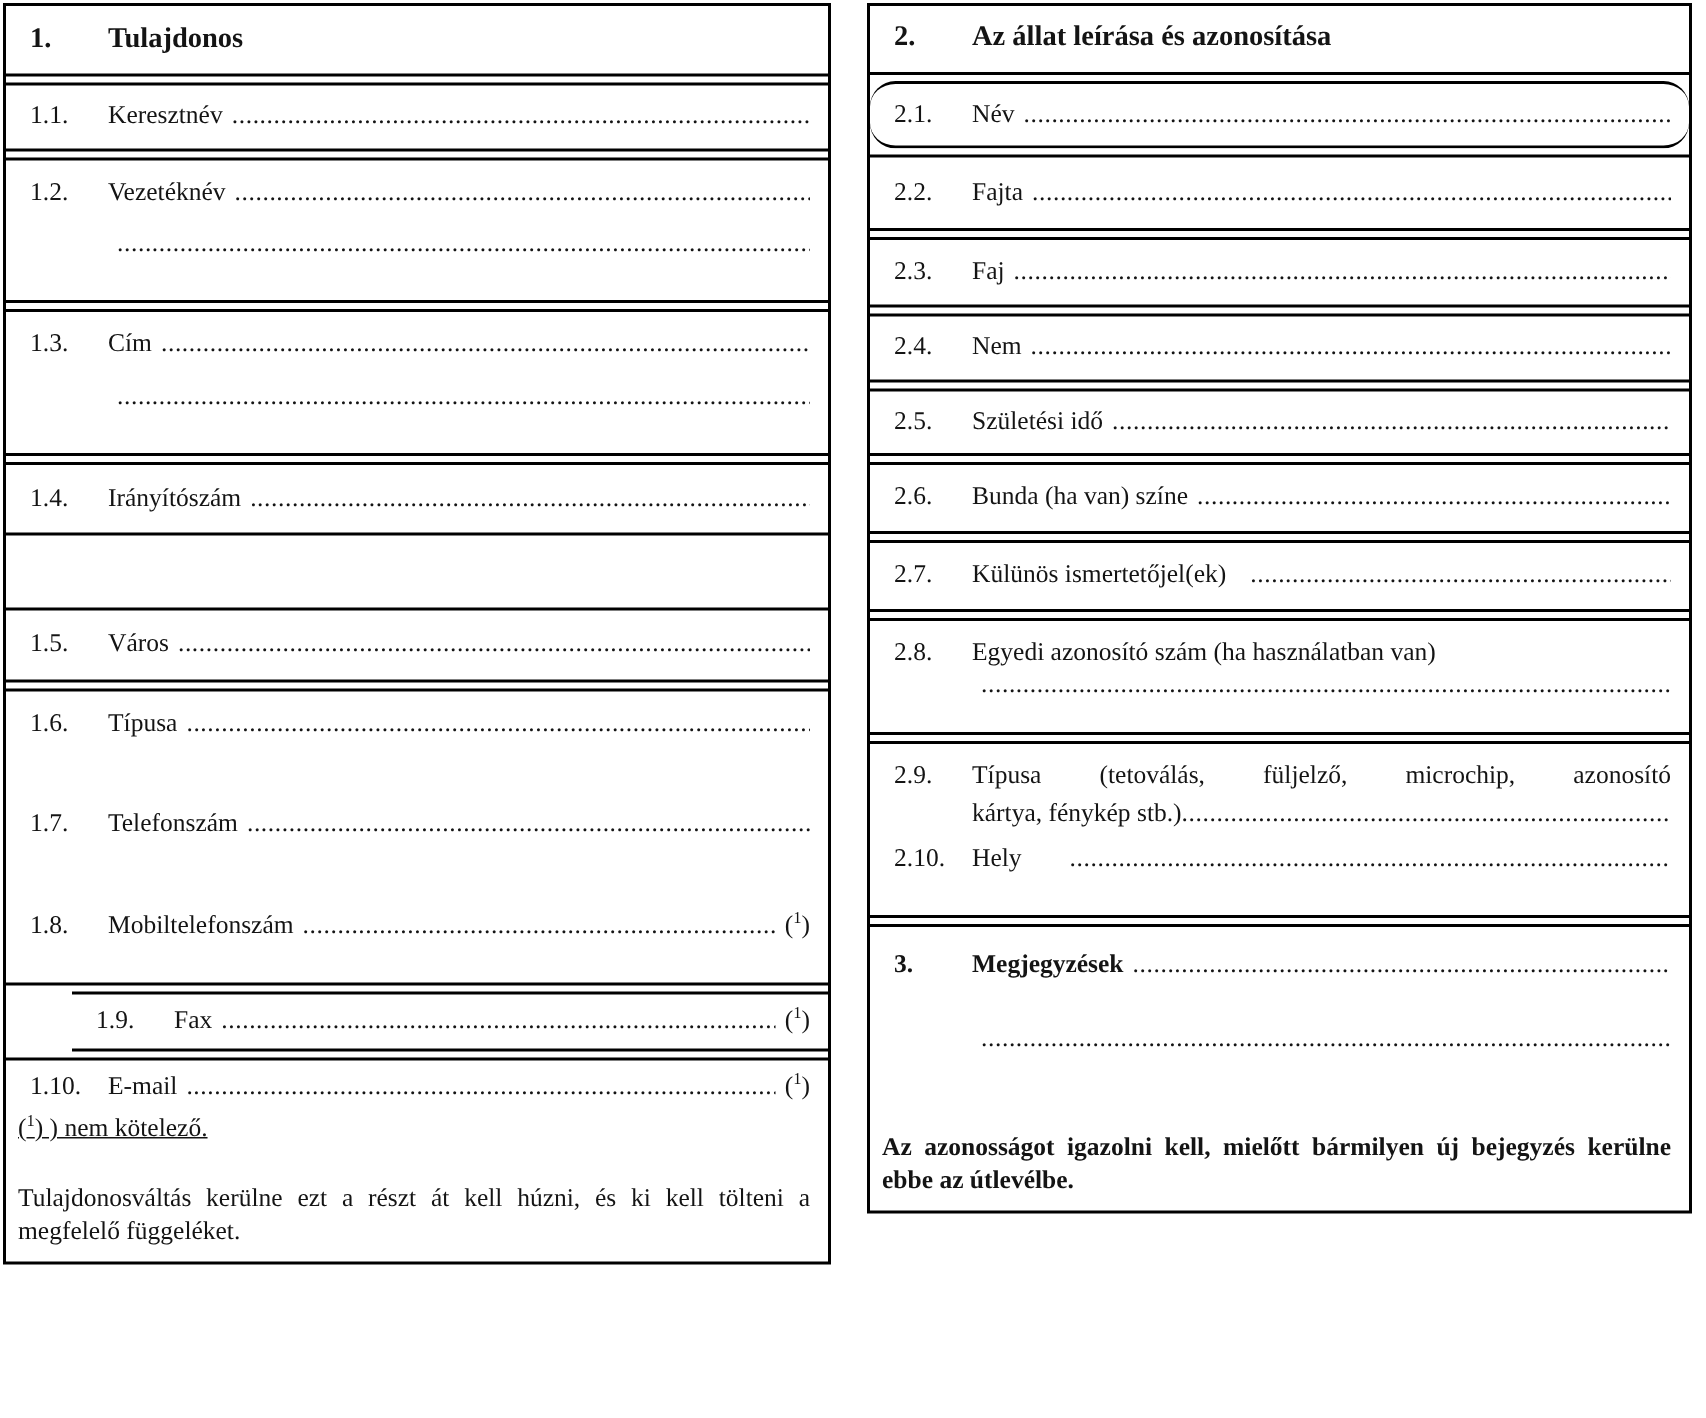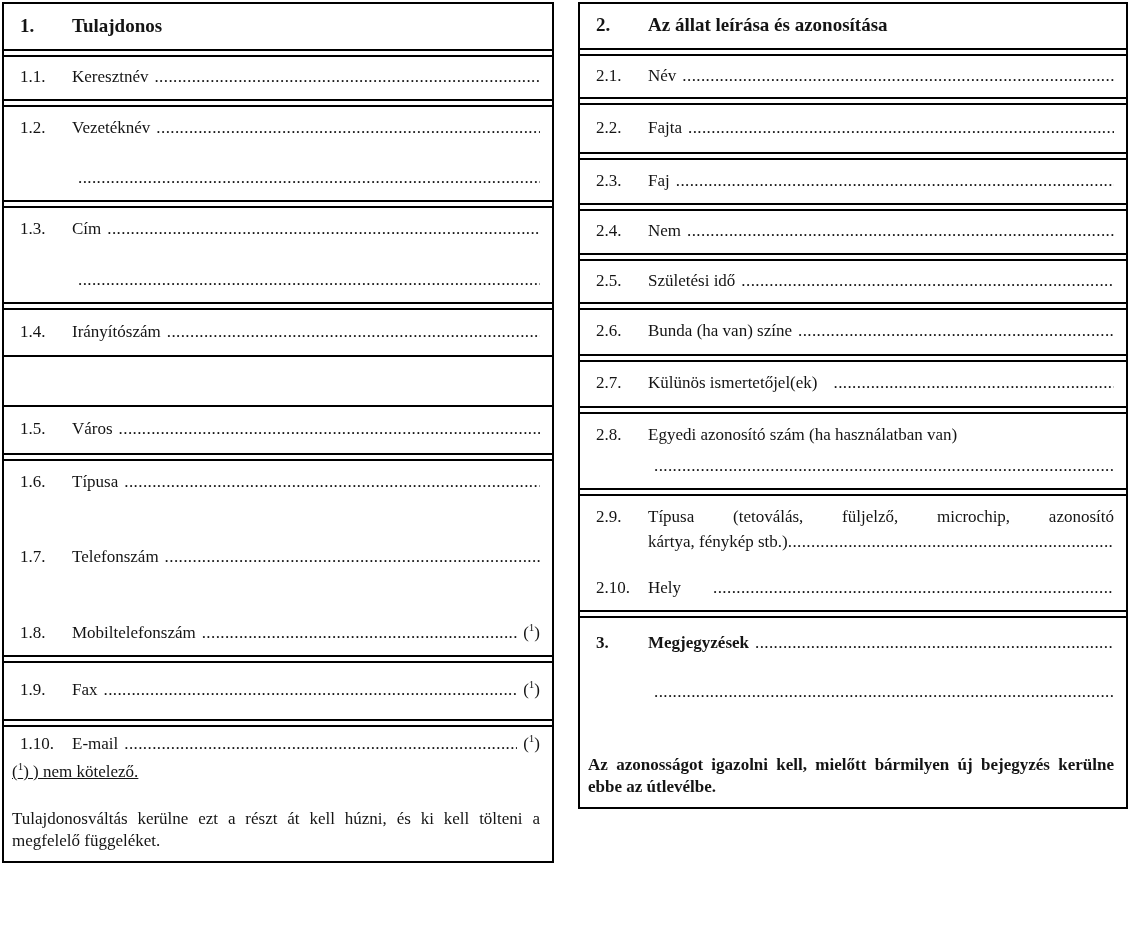--- a/index.html
+++ b/index.html
@@ -11,21 +11,21 @@
     position:absolute;top:2px;box-sizing:border-box;
     border-left:2px solid #000;border-right:2px solid #000;
   }
   .row{
     box-sizing:border-box;display:flex;flex-direction:column;
     border-top:2px solid #000;border-bottom:2px solid #000;
     margin-bottom:4px;padding:6px 12px 8px 8px;overflow:hidden;
   }
   .row:last-child{margin-bottom:0;}
   .row.center{justify-content:center;}
-  .row.spread{justify-content:space-between;padding-top:10px;padding-bottom:12px;}
+  .row.spread{justify-content:space-between;padding-top:10px;padding-bottom:28px;}
   .row.stack{justify-content:flex-start;}
   .line{display:flex;align-items:baseline;margin-left:8px;font-size:17px;line-height:1.25;min-width:0;}
   .line.header{font-size:19px;}
   .block{display:flex;flex-direction:column;min-width:0;}
   .block .line + .line{margin-top:4px;}
   .num{flex:0 0 52px;}
   .bold{font-weight:bold;}
   .indent{margin-left:60px;}
   .label{white-space:nowrap;}
   .label.justify{flex:1 1 auto;white-space:normal;text-align:justify;text-align-last:justify;}
@@ -103,21 +103,21 @@
           <span class="label">Telefonszám</span>
           <span class="leader">..........................................................................................................................................................................</span>
         </div>
         <div class="line">
           <span class="num">1.8.</span>
           <span class="label">Mobiltelefonszám</span>
           <span class="leader">..........................................................................................................................................................................</span>
           <span class="supmark">(<sup>1</sup>)</span>
         </div>
       </div>
-      <div class="row center" style="height: 60px;">
+      <div class="row center" style="height: 40px; margin-left: 44px;">
         <div class="line">
           <span class="num">1.9.</span>
           <span class="label">Fax</span>
           <span class="leader">..........................................................................................................................................................................</span>
           <span class="supmark">(<sup>1</sup>)</span>
         </div>
       </div>
       <div class="row stack" style="height: 138px;">
         <div class="line">
           <span class="num">1.10.</span>
@@ -129,21 +129,21 @@
         <div class="note">Tulajdonosváltás kerülne ezt a részt át kell húzni, és ki kell tölteni a megfelelő függeléket.</div>
       </div>
     </div>
   <div class="ftable" id="table-animal" style="left: 578px; top: 2px; width: 550px;">
       <div class="row center" style="height: 48px;">
         <div class="line header">
           <span class="num bold">2.</span>
           <span class="label bold">Az állat leírása és azonosítása</span>
         </div>
       </div>
-      <div class="row center" style="height: 45px;">
+      <div class="row center" style="height: 45px; border-radius: 17px;">
         <div class="line">
           <span class="num">2.1.</span>
           <span class="label">Név</span>
           <span class="leader">..........................................................................................................................................................................</span>
         </div>
       </div>
       <div class="row center" style="height: 51px;">
         <div class="line">
           <span class="num">2.2.</span>
           <span class="label">Fajta</span>

